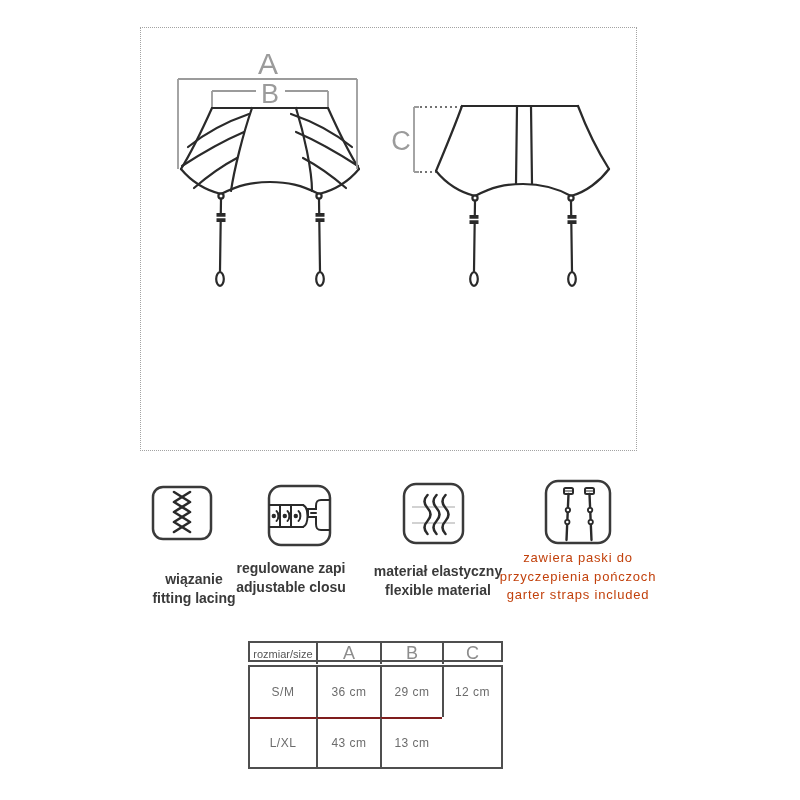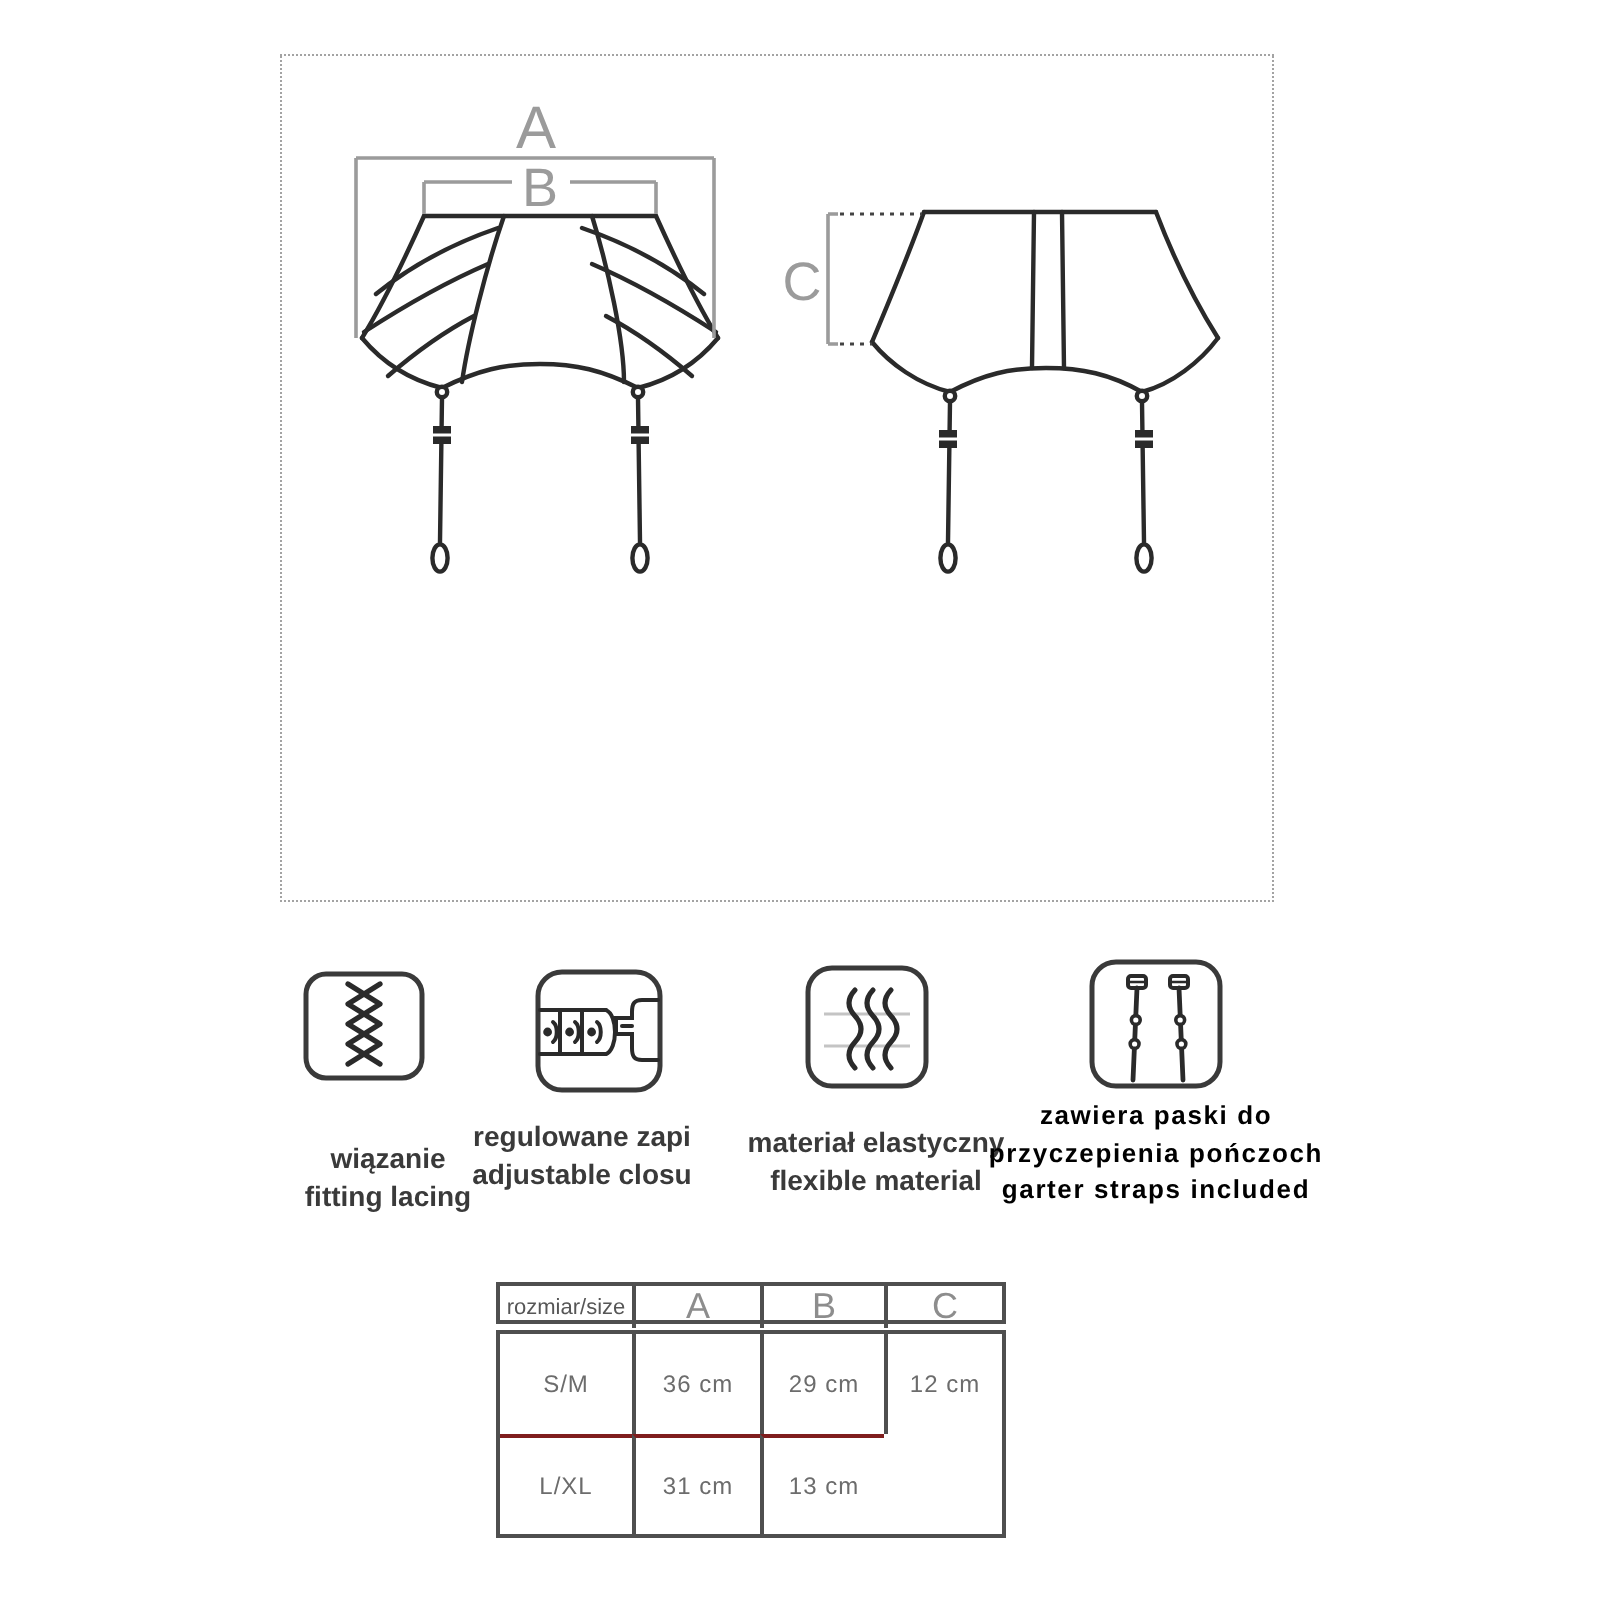--- a/index.html
+++ b/index.html
@@ -13,21 +13,21 @@
   }
   .diagram-svg{position:absolute;left:0;top:0;}
   .dim-label{fill:#9b9b9b;font-family:"Liberation Sans",sans-serif;}
 
   .feature-icon{position:absolute;}
   .feature-caption{
     position:absolute;text-align:center;color:#3a3a3a;
   }
   .feature-caption div{white-space:nowrap;}
   .cap-bold{font-weight:bold;font-size:14px;line-height:19px;}
-  .cap-light{font-weight:bold;font-size:13px;line-height:18.5px;letter-spacing:0.8px;color:#000000;}
+  .cap-light{font-weight:normal;font-size:13px;line-height:18.5px;letter-spacing:0.8px;color:#c2410c;}
 
   .size-table{position:absolute;left:248px;top:641px;width:255px;}
   .st-header,.st-body{
     display:grid;grid-template-columns:66px 64px 62px 1fr;
     border:2px solid #4f4f4f;box-sizing:border-box;
   }
   .st-header{height:21px;}
   .st-body{margin-top:3px;grid-auto-rows:50px;}
   .cell{display:flex;align-items:center;justify-content:center;box-sizing:border-box;}
   .bl{border-left:2px solid #4f4f4f;}
@@ -190,18 +190,18 @@
       <div class="cell hdr-letter bl">A</div>
       <div class="cell hdr-letter bl">B</div>
       <div class="cell hdr-letter bl">C</div>
     </div>
     <div class="st-body">
       <div class="cell val">S/M</div>
       <div class="cell val bl">36 cm</div>
       <div class="cell val bl">29 cm</div>
       <div class="cell val bl">12 cm</div>
       <div class="cell val bt">L/XL</div>
-      <div class="cell val bl bt">31 cm</div>
+      <div class="cell val bl bt">43 cm</div>
       <div class="cell val bl bt">13 cm</div>
     </div>
   </div>
 
 </div>
 
 </body></html>

